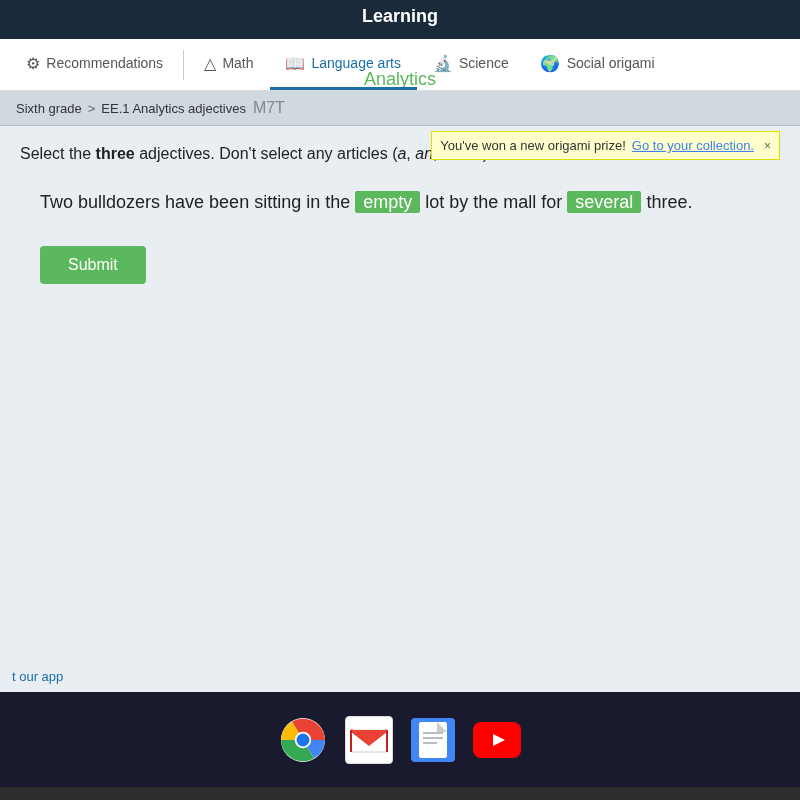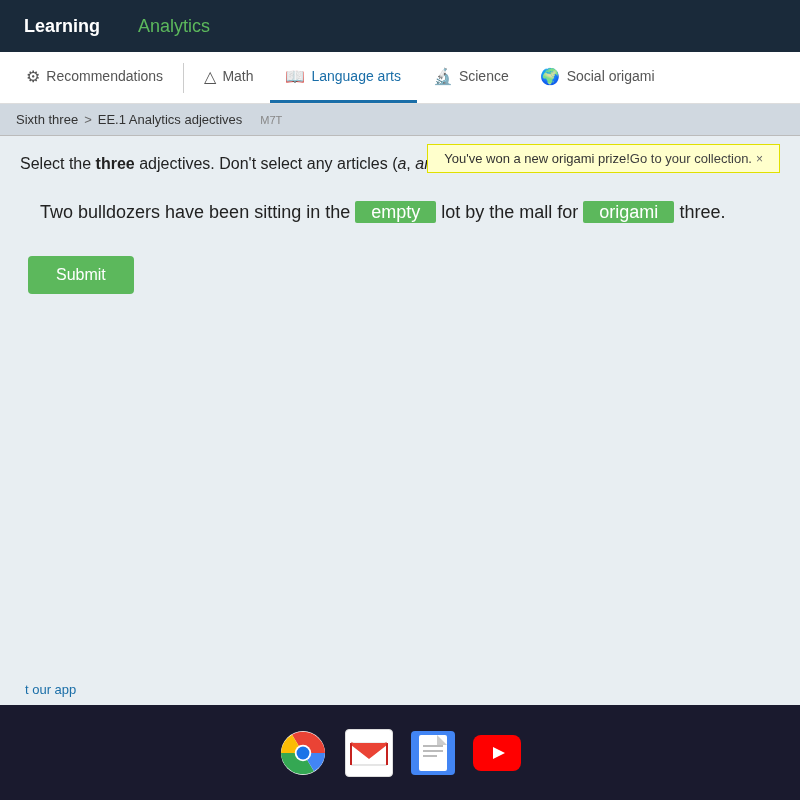--- a/index.html
+++ b/index.html
@@ -1,25 +1,26 @@
 <!DOCTYPE html>
 <html><head>
   <meta charset="utf-8">
   <style>
     * { margin: 0; padding: 0; box-sizing: border-box; }
     body { width: 800px; height: 800px; overflow: hidden; font-family: Arial, sans-serif; background: #2d2d2d; }
 
     
     .top-nav {
       background: #1a2a3a;
-      height: 52px;
+      height: 39px;
       display: flex;
       align-items: center;
       padding: 0 20px;
       gap: 30px;
+      flex-direction: column;
     }
     .top-nav-item {
       color: #fff;
       font-size: 18px;
       cursor: pointer;
       padding: 6px 4px;
       text-decoration: none;
     }
     .top-nav-item.active {
       color: #fff;
@@ -87,30 +88,32 @@
       color: #666;
     }
 
     
     .notification-banner {
       position: absolute;
       top: 40px;
       right: 20px;
       background: #ffffcc;
       border: 1px solid #e0e000;
-      padding: 6px 16px;
+      padding: 6px 8px;
       font-size: 13px;
       color: #333;
       display: flex;
       align-items: center;
+      gap: 6px;
       z-index: 10;
     }
     .notification-link {
-      color: #404040;
-      cursor: pointer;
+      color: #3b82f6;
+      cursor: pointer;
+      text-decoration: underline;
     }
     .notification-close {
       cursor: pointer;
       color: #666;
       font-size: 12px;
       margin-left: 4px;
     }
 
     
     .question-area {
@@ -128,42 +131,42 @@
     .sentence-area {
       font-size: 18px;
       color: #222;
       margin-bottom: 28px;
       padding-left: 20px;
       line-height: 1.8;
     }
     .word-highlight-green {
       background-color: #5cb85c;
       color: #fff;
-      padding: 1px 16px;
+      padding: 1px 8px;
       border-radius: 2px;
       cursor: pointer;
     }
 
     
     .submit-btn {
       background: #5cb85c;
       color: #fff;
       border: none;
       padding: 10px 28px;
       font-size: 16px;
       border-radius: 4px;
       cursor: pointer;
-      margin-left: 8px;
+      margin-left: 20px;
     }
 
     
     .footer-link {
       position: absolute;
       bottom: 8px;
-      left: 25px;
+      left: 12px;
       font-size: 13px;
       color: #1a6ea8;
       cursor: pointer;
     }
 
     
     .taskbar {
       background: #1a1a2e;
       height: 95px;
       display: flex;
@@ -221,44 +224,44 @@
   </div>
   <div class="subject-tab">
     <span class="tab-icon">🌍</span>
     <span>Social origami</span>
   </div>
 </div>
 
 <div class="main-content">
 
   <div class="breadcrumb">
-    <span>Sixth three</span>
+    <span>Sixth grade</span>
     <span class="breadcrumb-arrow">&gt;</span>
     <span>EE.1 Analytics adjectives</span>
-    <span style="font-size:11px; color:#888; margin-left:12px;">M7T</span>
+    <span style="font-size:16px; color:#888; margin-left:1px;">M7T</span>
   </div>
 
   <div class="notification-banner">
     <span>You've won a new origami prize!</span>
     <span class="notification-link">Go to your collection.</span>
     <span class="notification-close">×</span>
   </div>
 
   <div class="question-area">
     <div class="question-instruction">
       Select the <strong>three</strong> adjectives. Don't select any articles (<em>a</em>, <em>an</em>, or <em>the</em>).
     </div>
     <div class="sentence-area">
       <span>Two bulldozers have been sitting in the</span>
       <span> </span>
       <span class="word-highlight-green">empty</span>
       <span> </span>
       <span>lot by the mall for</span>
       <span> </span>
-      <span class="word-highlight-green">origami</span>
+      <span class="word-highlight-green">several</span>
       <span> </span>
       <span>three.</span>
     </div>
     <button class="submit-btn">Submit</button>
   </div>
 
   <div class="footer-link">t our app</div>
 </div>
 
 <div class="taskbar">

